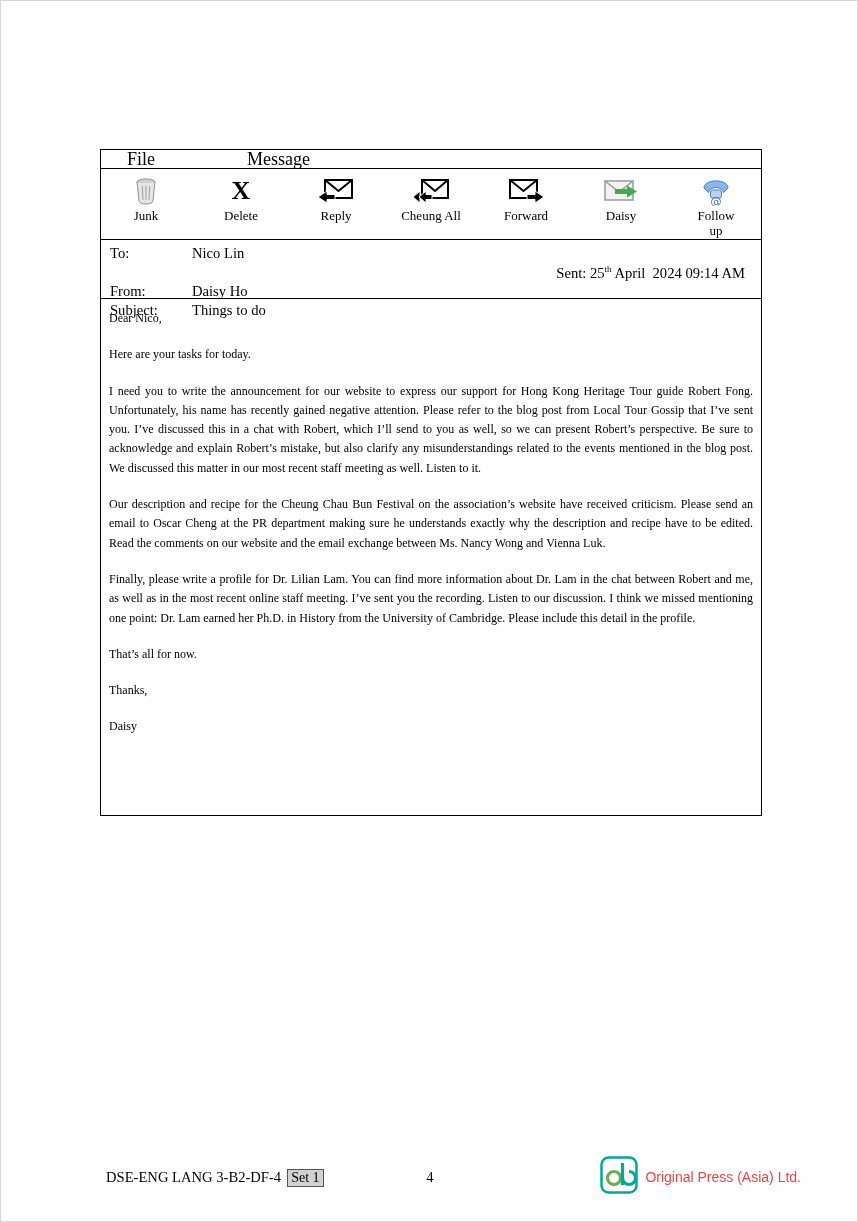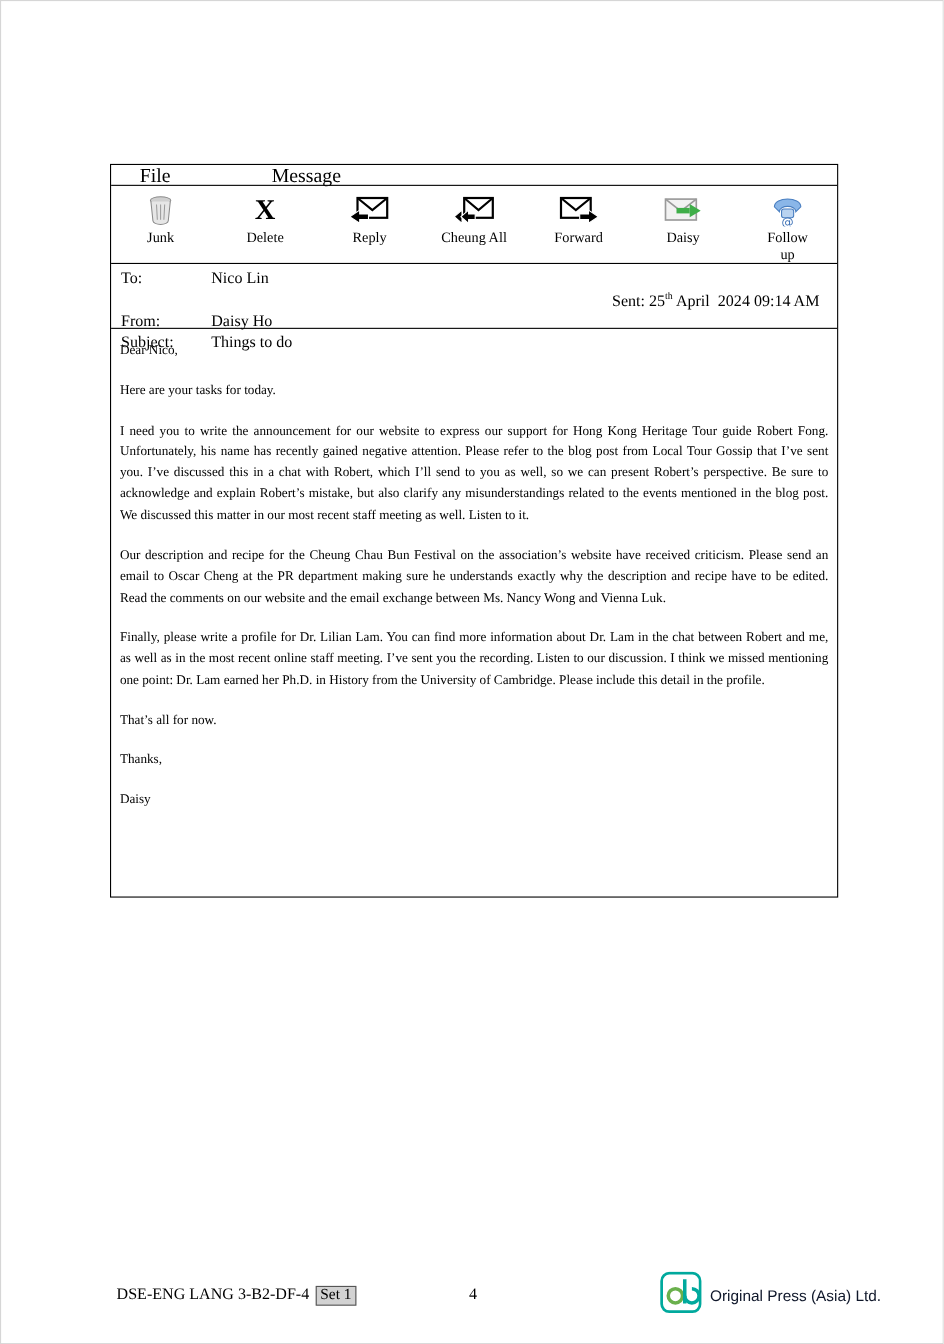--- a/index.html
+++ b/index.html
@@ -80,21 +80,21 @@
   .footer-page-number {
     position: absolute; left: 404px; top: 1168px; width: 50px;
     text-align: center; font-size: 14.6px;
   }
   .publisher {
     position: absolute; right: 56px; top: 1155px;
     display: flex; align-items: center; gap: 7px;
   }
   .publisher-name {
     font-family: "Liberation Sans", sans-serif;
-    font-size: 14px; color: #0f172a;
+    font-size: 14px; color: #ef4444;
   }
 </style>
 </head>
 <body>
 
 <div class="page">
 
 
   <div class="email-window">
 

